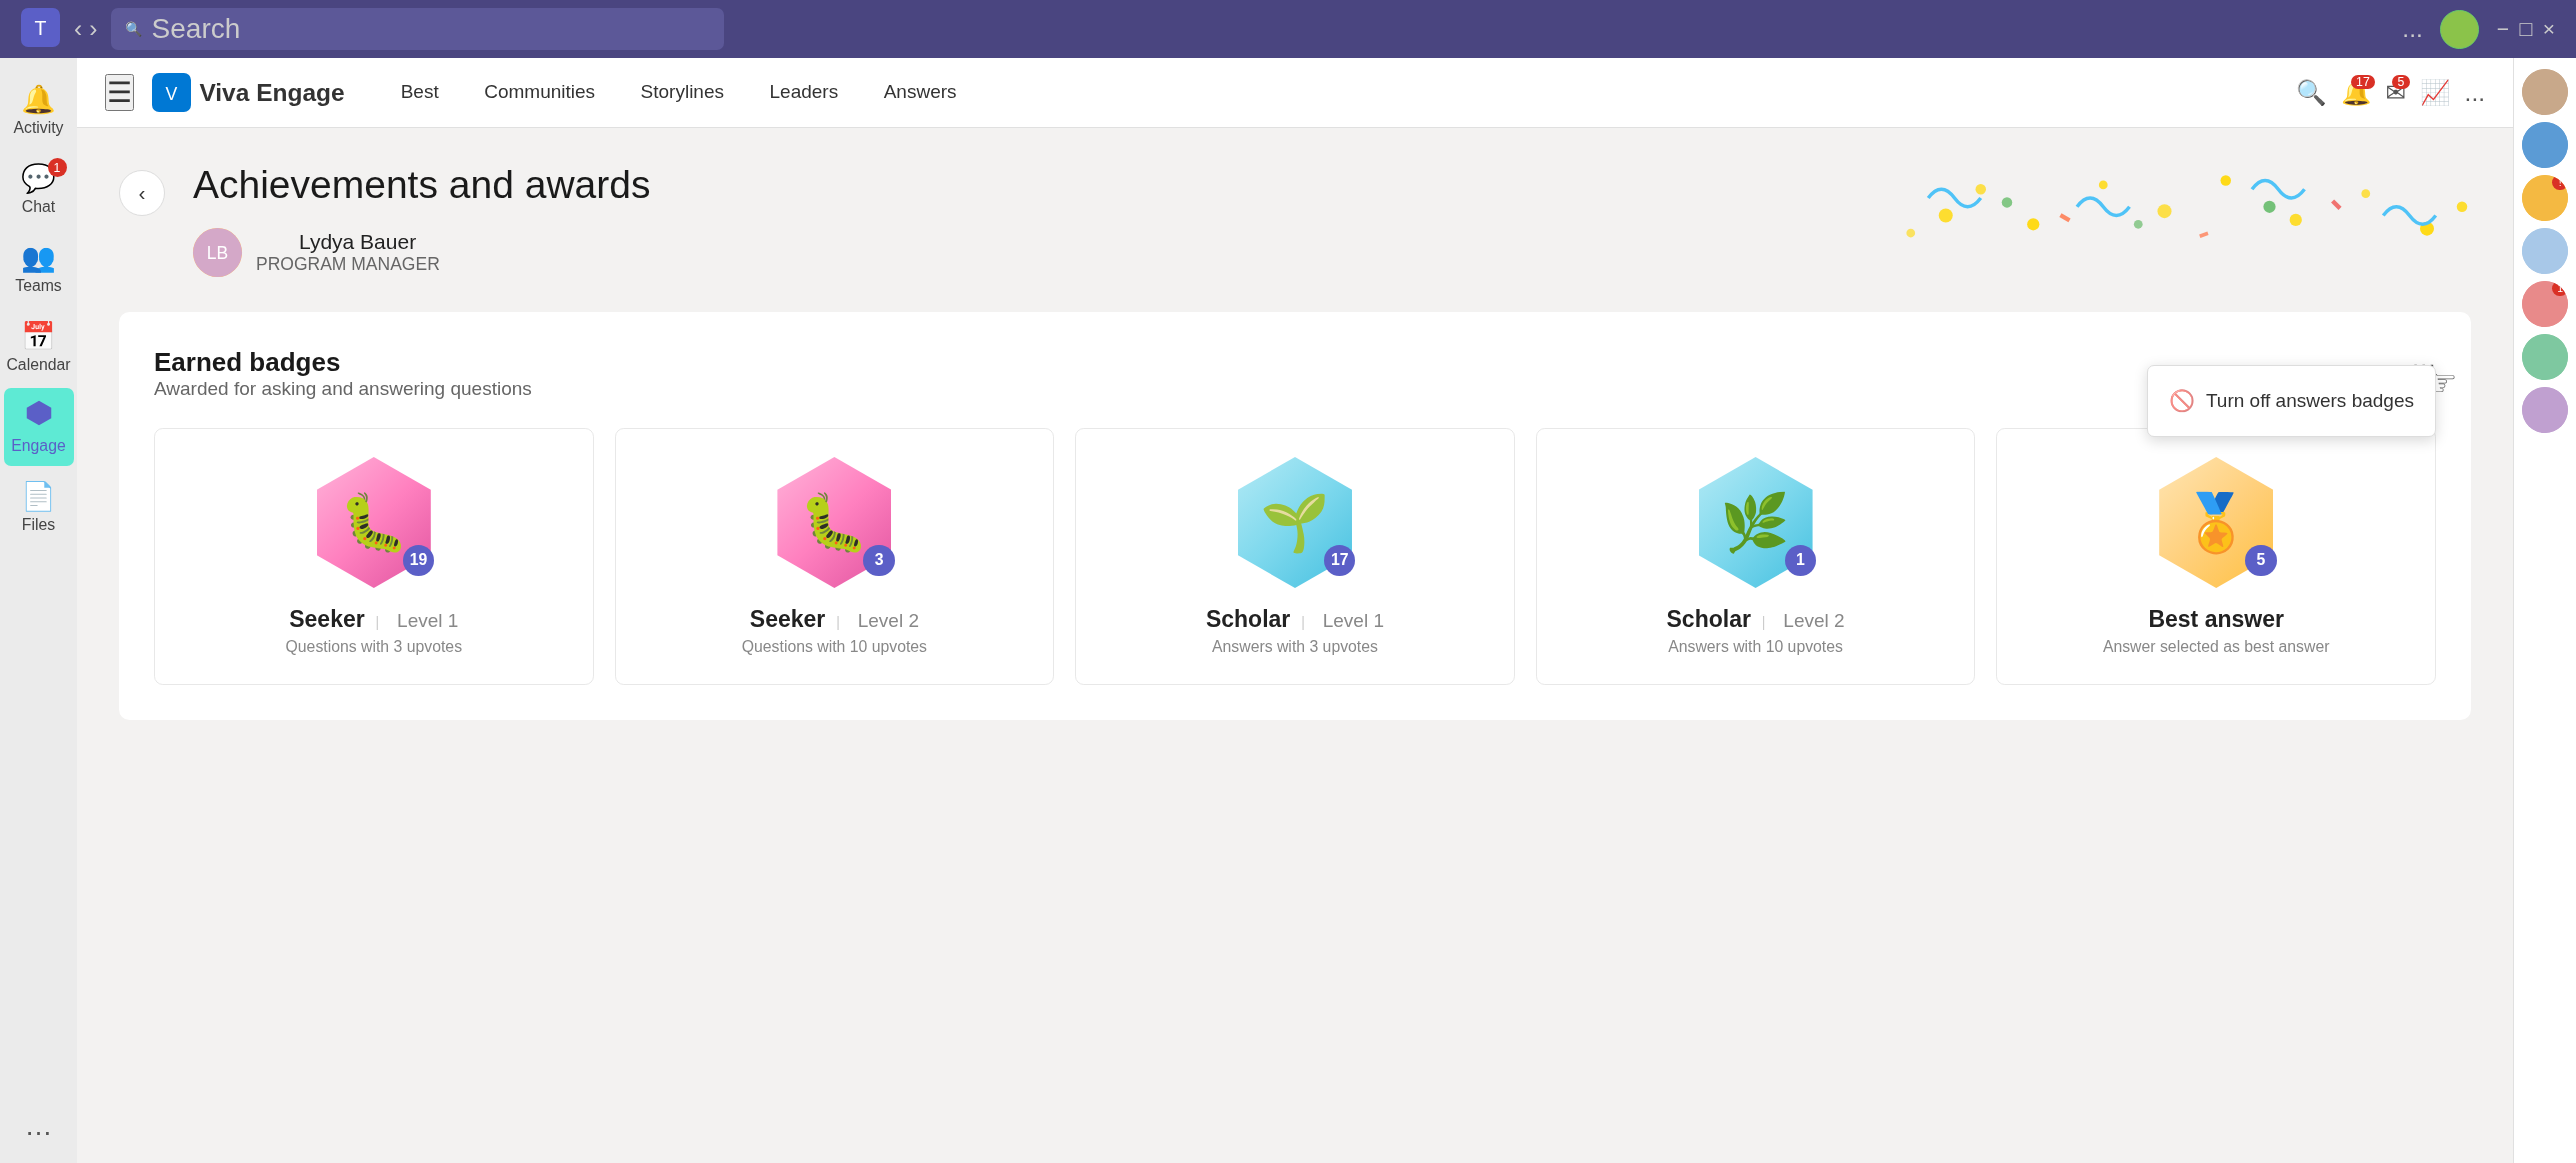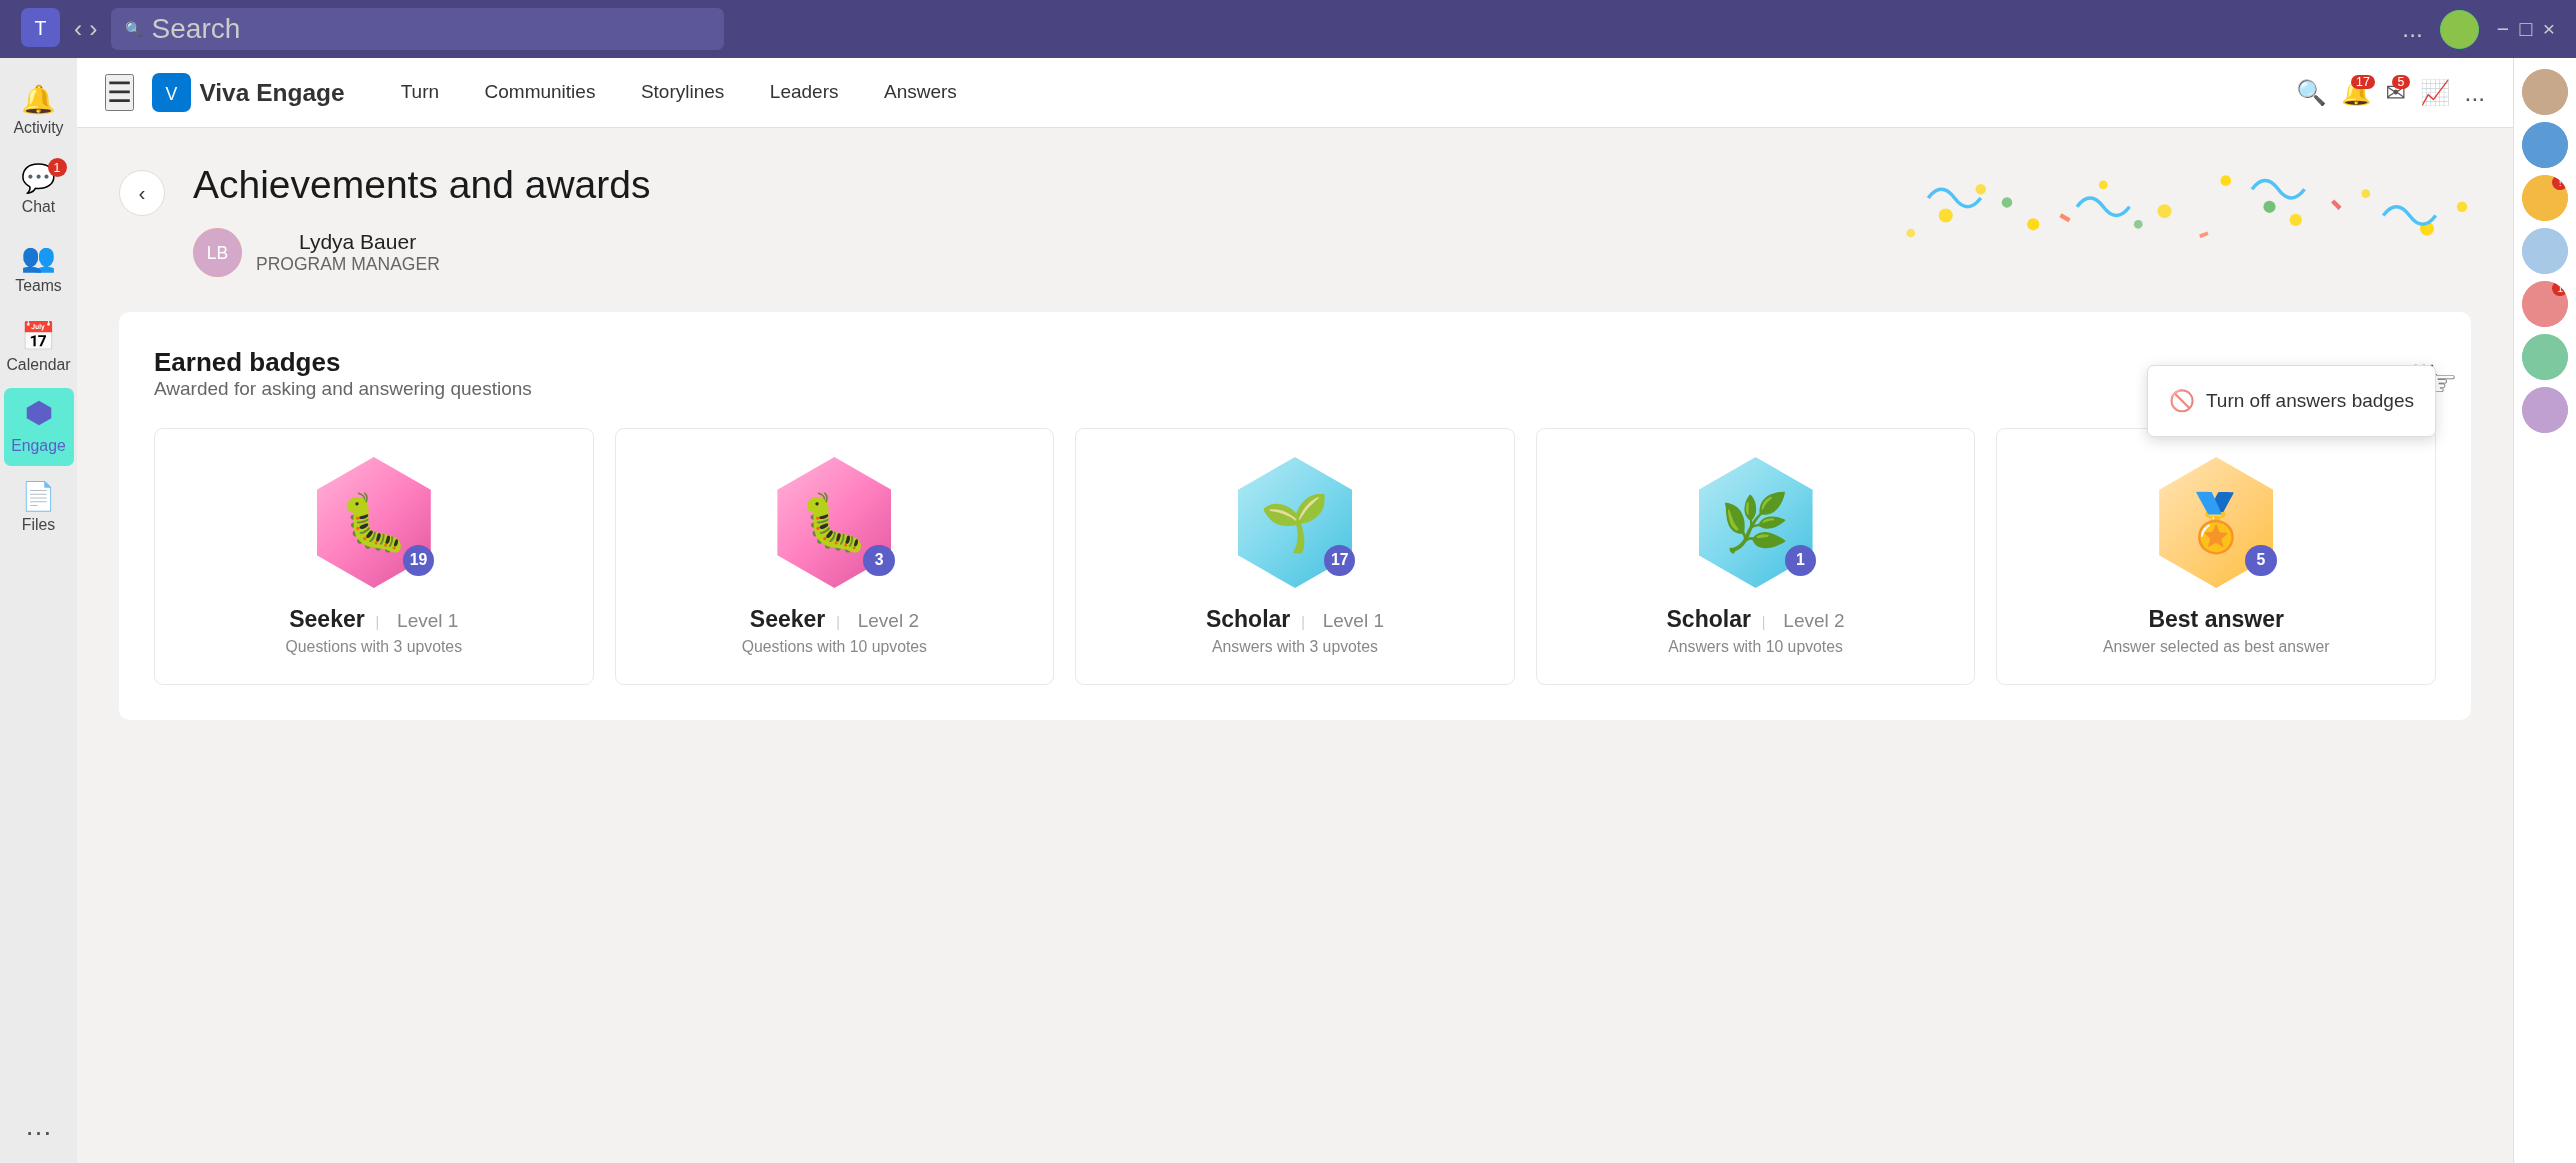--- a/index.html
+++ b/index.html
@@ -274,21 +274,21 @@
   <div class="engage-nav">
     <button class="hamburger">☰</button>
     <div class="engage-logo">
       <svg width="39" height="39" viewBox="0 0 44 44">
         <rect width="44" height="44" rx="8" fill="#0078d4"></rect>
         <text x="22" y="30" text-anchor="middle" font-size="20" fill="white">V</text>
       </svg>
       <span class="engage-title">Viva Engage</span>
     </div>
     <nav class="engage-nav-links">
-      <span class="nav-link">Turn</span>
+      <span class="nav-link">Best</span>
       <span class="nav-link">Communities</span>
       <span class="nav-link">Storylines</span>
       <span class="nav-link">Leaders</span>
       <span class="nav-link">Answers</span>
     </nav>
     <div class="engage-nav-actions">
       <button class="nav-action-btn">🔍</button>
       <button class="nav-action-btn" style="position:relative;">
         🔔
         <span class="nav-badge">17</span>

